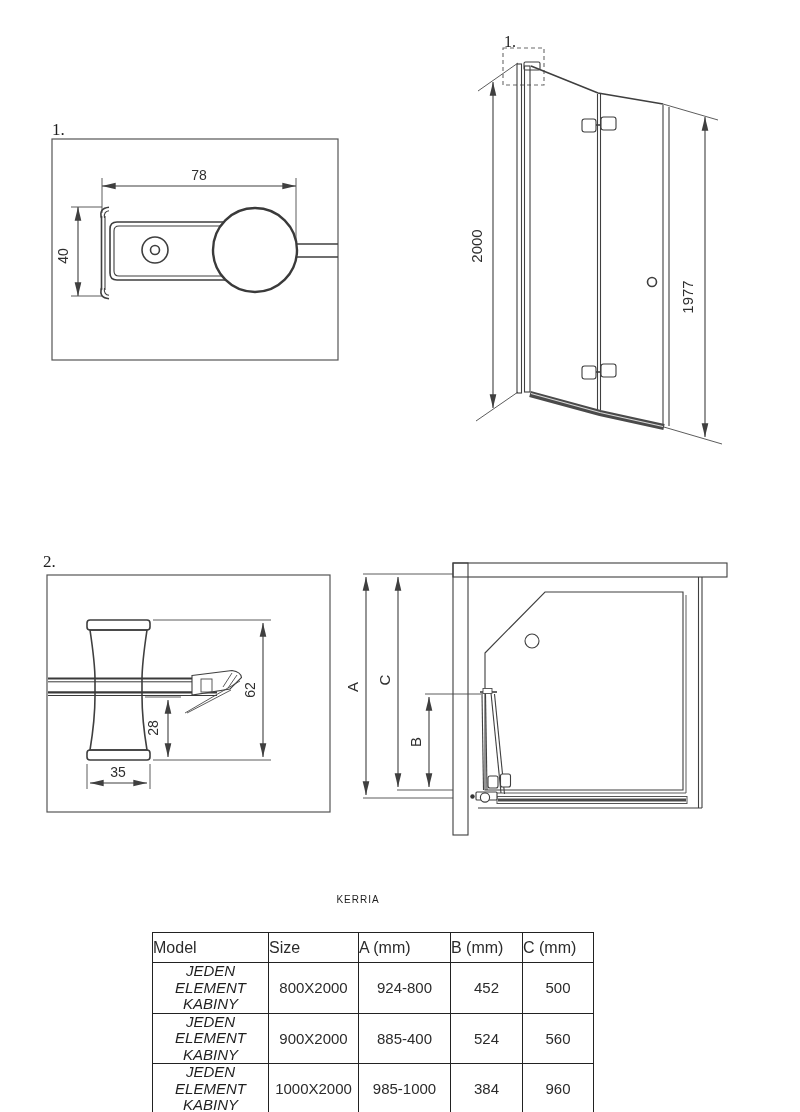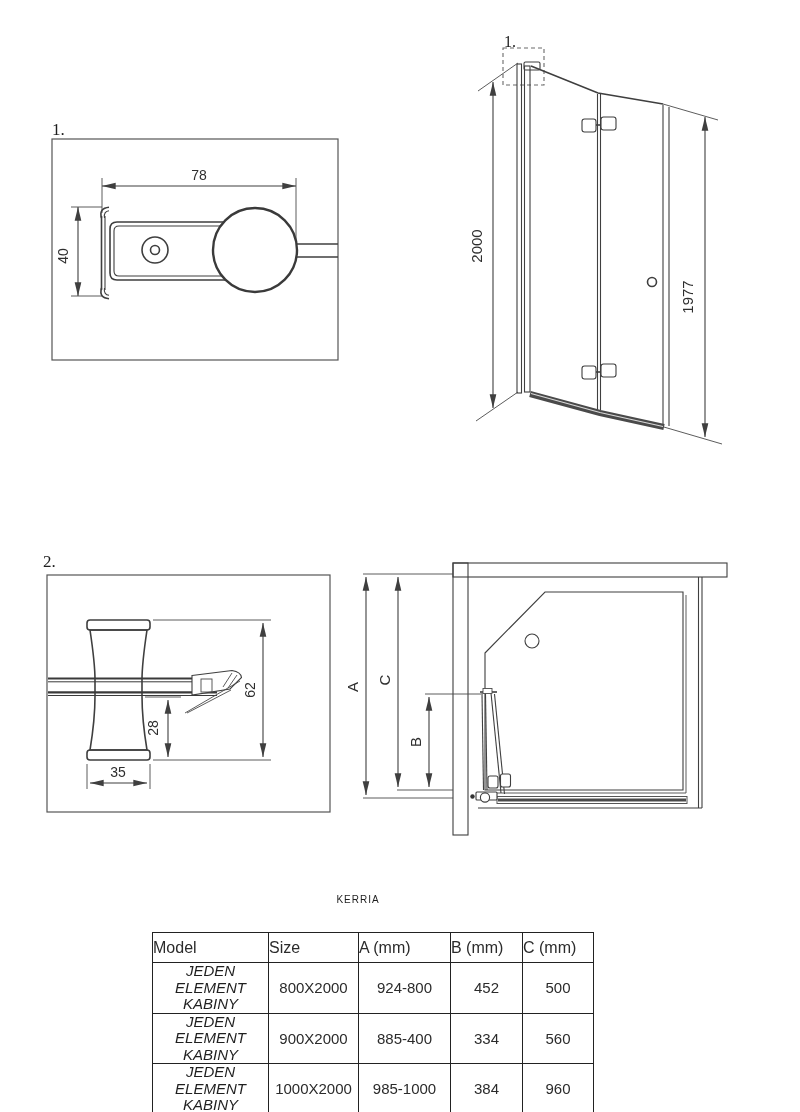--- a/index.html
+++ b/index.html
@@ -238,21 +238,21 @@
         <td class="model">JEDEN ELEMENT KABINY</td>
         <td>800X2000</td>
         <td>924-800</td>
         <td>452</td>
         <td>500</td>
       </tr>
       <tr>
         <td class="model">JEDEN ELEMENT KABINY</td>
         <td>900X2000</td>
         <td>885-400</td>
-        <td>334</td>
+        <td>524</td>
         <td>560</td>
       </tr>
       <tr>
         <td class="model">JEDEN ELEMENT KABINY</td>
         <td>1000X2000</td>
         <td>985-1000</td>
         <td>384</td>
         <td>960</td>
       </tr>
     </tbody>

